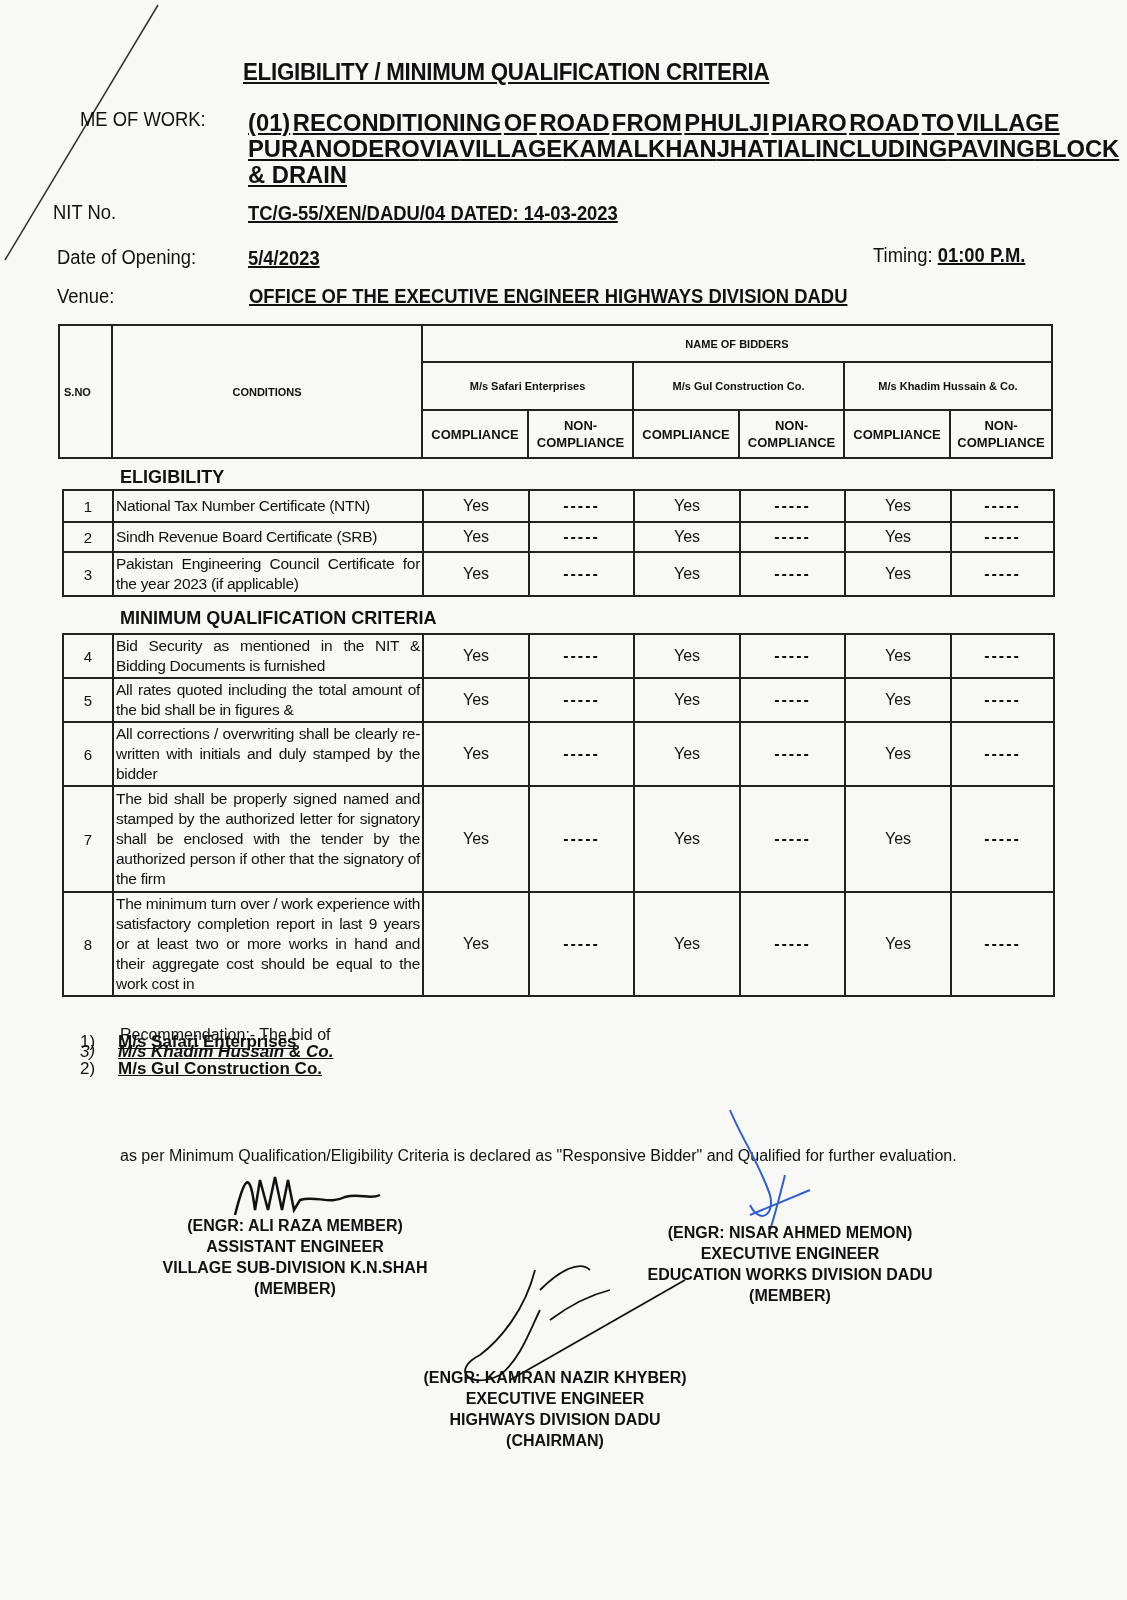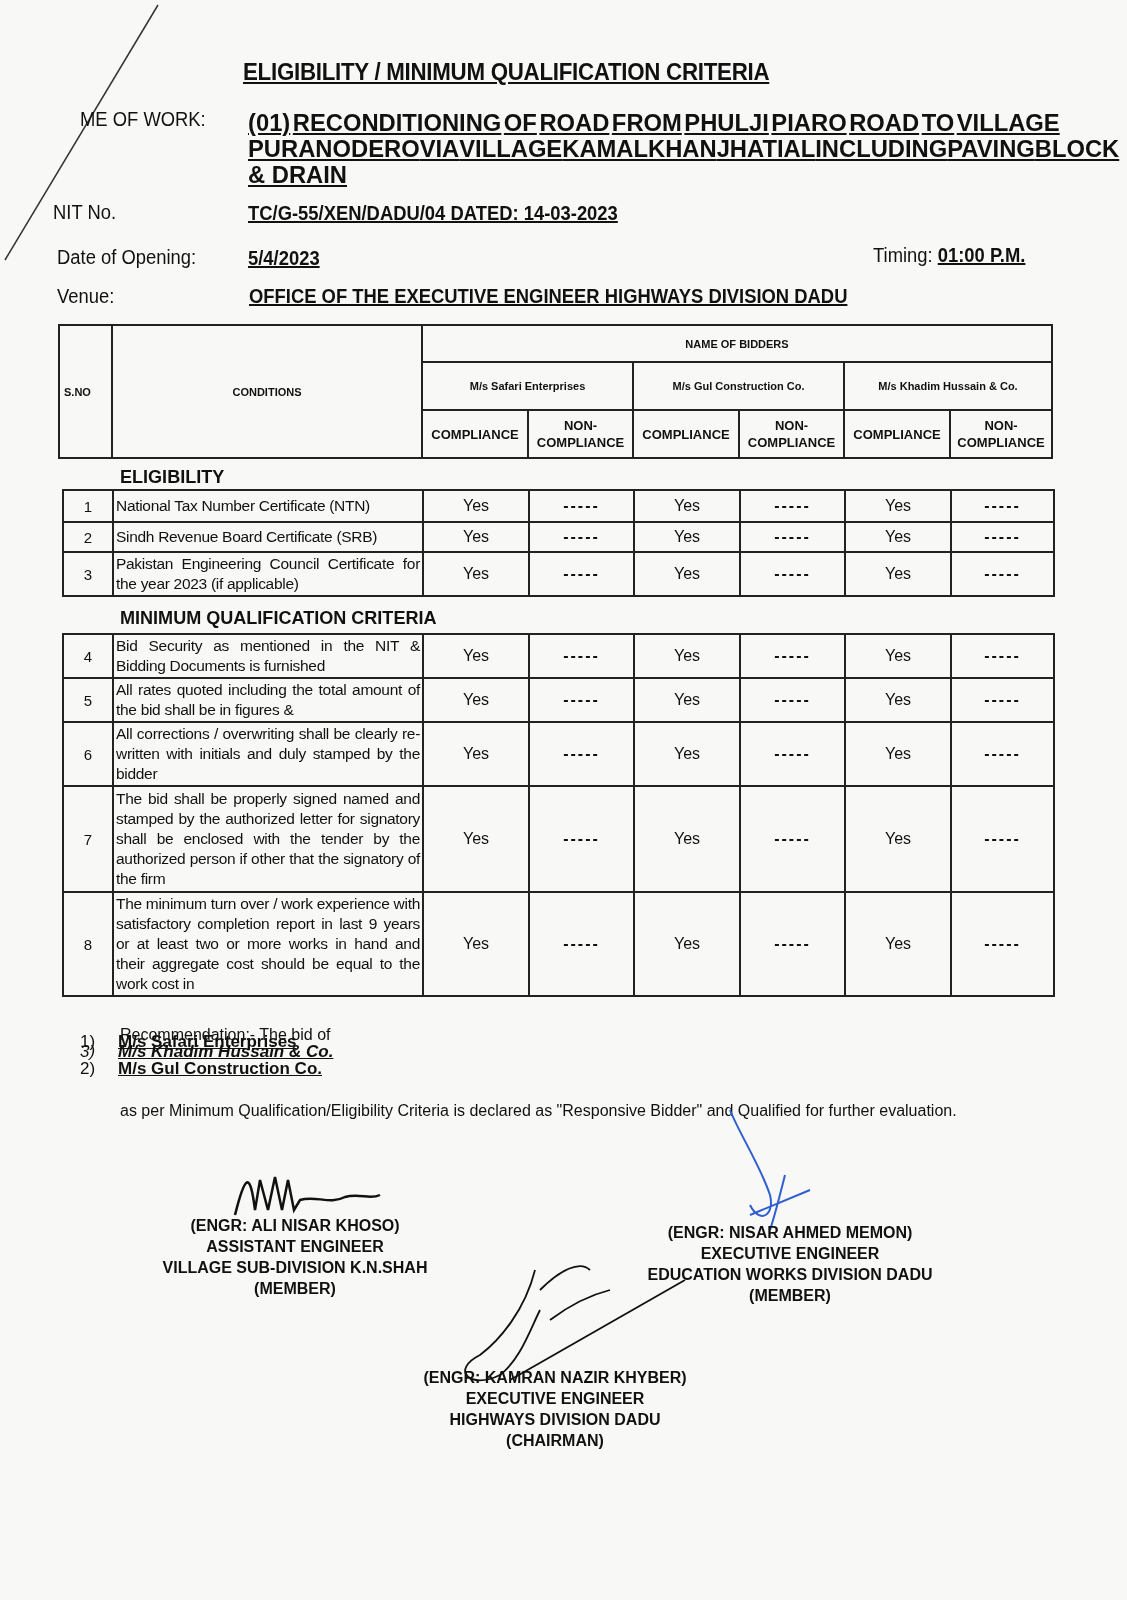--- a/index.html
+++ b/index.html
@@ -239,34 +239,34 @@
 <div class="abs rec">Recommendation:- The bid of</div>
 <div class="abs rec-item" style="top:1032px;">
   <span class="n">1)</span><span class="b">M/s Safari Enterprises</span>
 </div>
 <div class="abs rec-item" style="top:1059px;">
   <span class="n">2)</span><span class="b">M/s Gul Construction Co.</span>
 </div>
 <div class="abs rec-item" style="top:1042px;font-style:italic;">
   <span class="n">3)</span><span class="b">M/s Khadim Hussain &amp; Co.</span>
 </div>
-<div class="abs rec-tail" style="top:1102px;">as per Minimum Qualification/Eligibility Criteria is declared as "Responsive Bidder" and Qualified for further evaluation.</div>
+<div class="abs rec-tail" style="top:1147px;">as per Minimum Qualification/Eligibility Criteria is declared as "Responsive Bidder" and Qualified for further evaluation.</div>
 
 <svg class="abs" style="left:220px;top:1165px;" width="180" height="60">
   <path d="M15 50 C25 10, 30 5, 35 45 L40 15 L48 45 L55 12 L62 45 L68 15 L74 45 L80 35 C95 30,110 40,125 32 C140 28,150 35,160 30" fill="none" stroke="#111" stroke-width="2.5"></path>
 </svg>
 <svg class="abs" style="left:690px;top:1105px;" width="150" height="130">
   <path d="M40 5 C50 30, 70 60, 80 90 C85 110, 70 120, 60 100 M95 70 C90 90, 85 110, 80 125 M60 110 L120 85" fill="none" stroke="#2f5fd0" stroke-width="2"></path>
 </svg>
 <svg class="abs" style="left:440px;top:1250px;" width="260" height="140">
   <path d="M95 20 C85 60, 60 90, 40 105 C10 120, 30 140, 60 125 C80 110, 90 80, 100 60 M100 40 C120 20, 140 10, 150 20 M110 70 C130 55, 150 45, 170 40 M70 130 L245 30" fill="none" stroke="#111" stroke-width="1.8"></path>
 </svg>
 
 <div class="abs sig" style="left:140px;top:1215px;width:310px;">
-  <div>(ENGR: ALI NISAR KHOSO)</div>
+  <div>(ENGR: ALI RAZA MEMBER)</div>
   <div>ASSISTANT ENGINEER</div>
   <div>VILLAGE SUB-DIVISION K.N.SHAH</div>
   <div class="r">(MEMBER)</div>
 </div>
 <div class="abs sig" style="left:630px;top:1222px;width:320px;">
   <div>(ENGR: NISAR AHMED MEMON)</div>
   <div>EXECUTIVE ENGINEER</div>
   <div>EDUCATION WORKS DIVISION DADU</div>
   <div class="r">(MEMBER)</div>
 </div>

